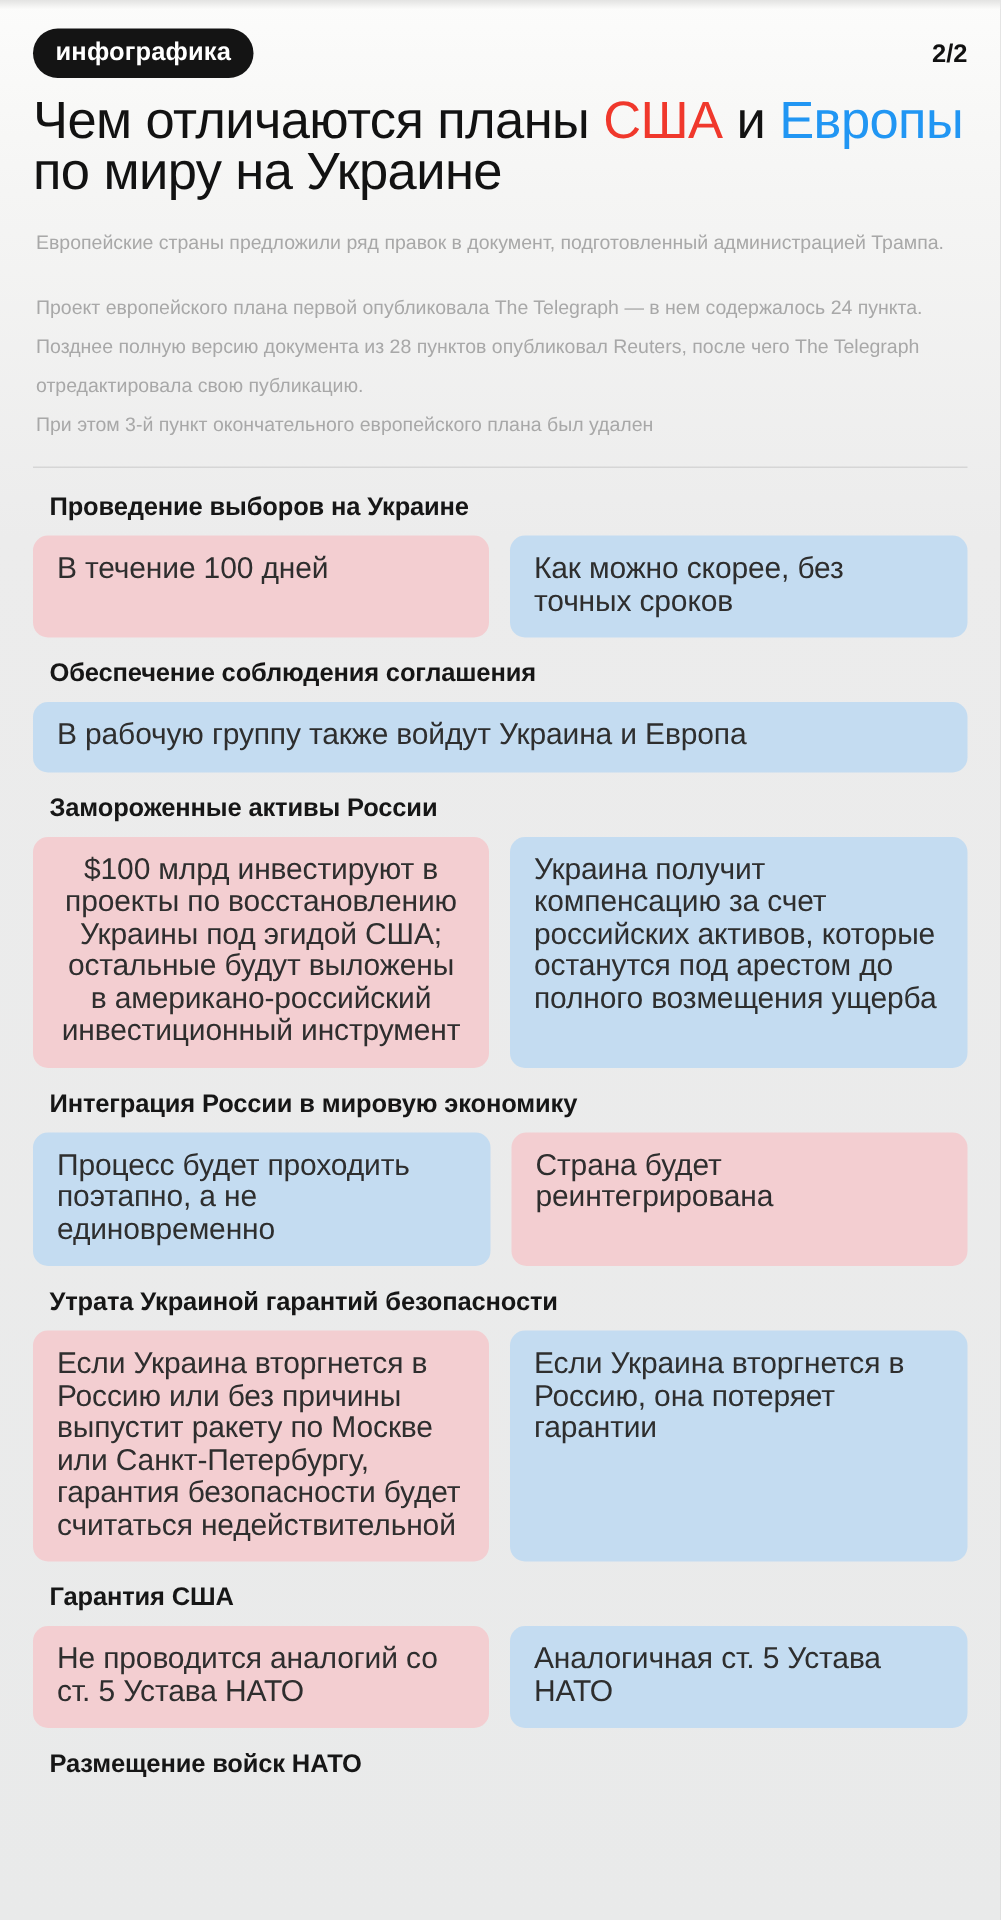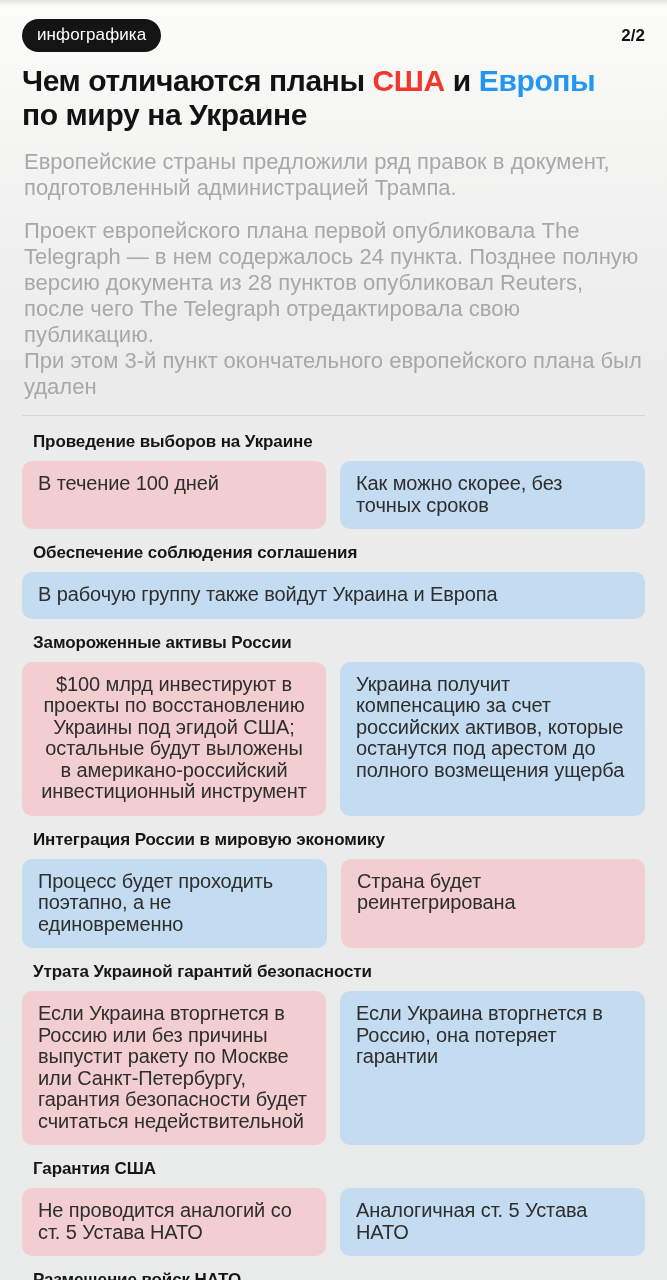--- a/index.html
+++ b/index.html
@@ -21,42 +21,42 @@
   .header-row {
     display: flex;
     justify-content: space-between;
     align-items: center;
     margin: 13px 22px 0 22px;
   }
   .badge {
     background: #141414;
     color: #ffffff;
     font-size: 17px;
-    font-weight: 400;
+    font-weight: 700;
     padding: 6px 15px 7px 15px;
     border-radius: 999px;
     letter-spacing: 0.1px;
   }
   .page-indicator {
     font-size: 17px;
     font-weight: 700;
     color: #111111;
   }
   h1.title {
     margin: 12px 22px 0 22px;
-    font-size: 30px;
+    font-size: 35px;
     line-height: 34px;
-    font-weight: 700;
+    font-weight: 400;
     letter-spacing: -0.4px;
     color: #121212;
   }
   .intro {
     margin: 17px 24px 0 24px;
     color: #a8a8a8;
-    font-size: 22px;
+    font-size: 13px;
     line-height: 26px;
     font-weight: 400;
     max-width: 620px;
   }
   .intro p.gap { margin-bottom: 17px; }
   .divider {
     border: none;
     border-top: 1px solid #d6d6d6;
     margin: 15px 22px 0 22px;
   }

